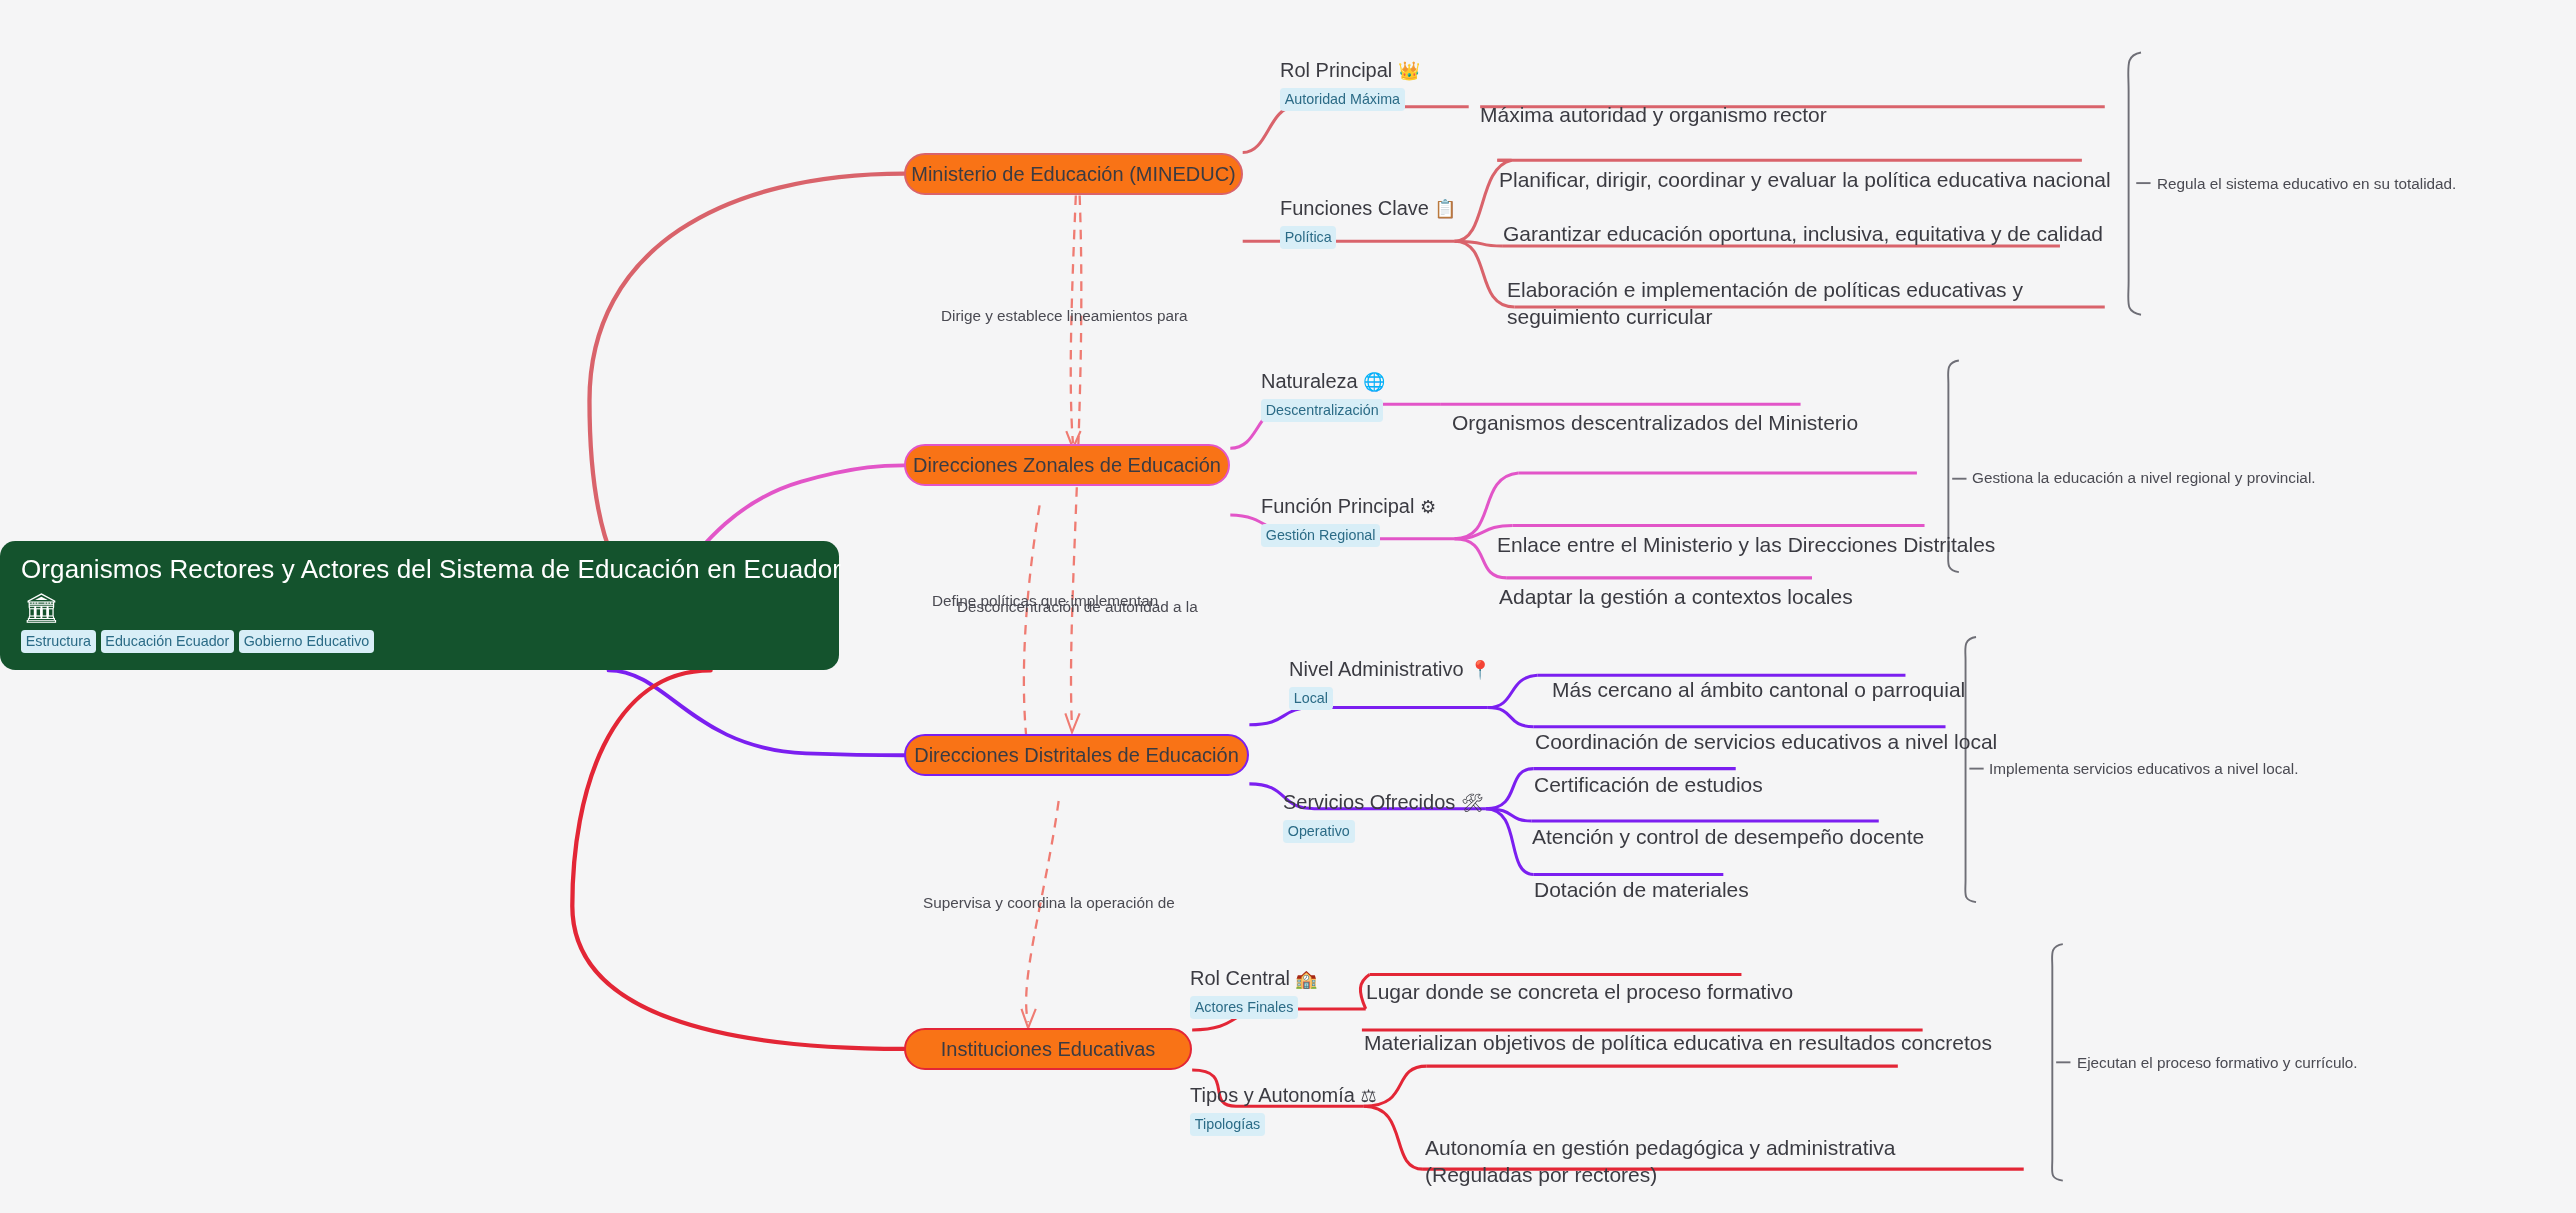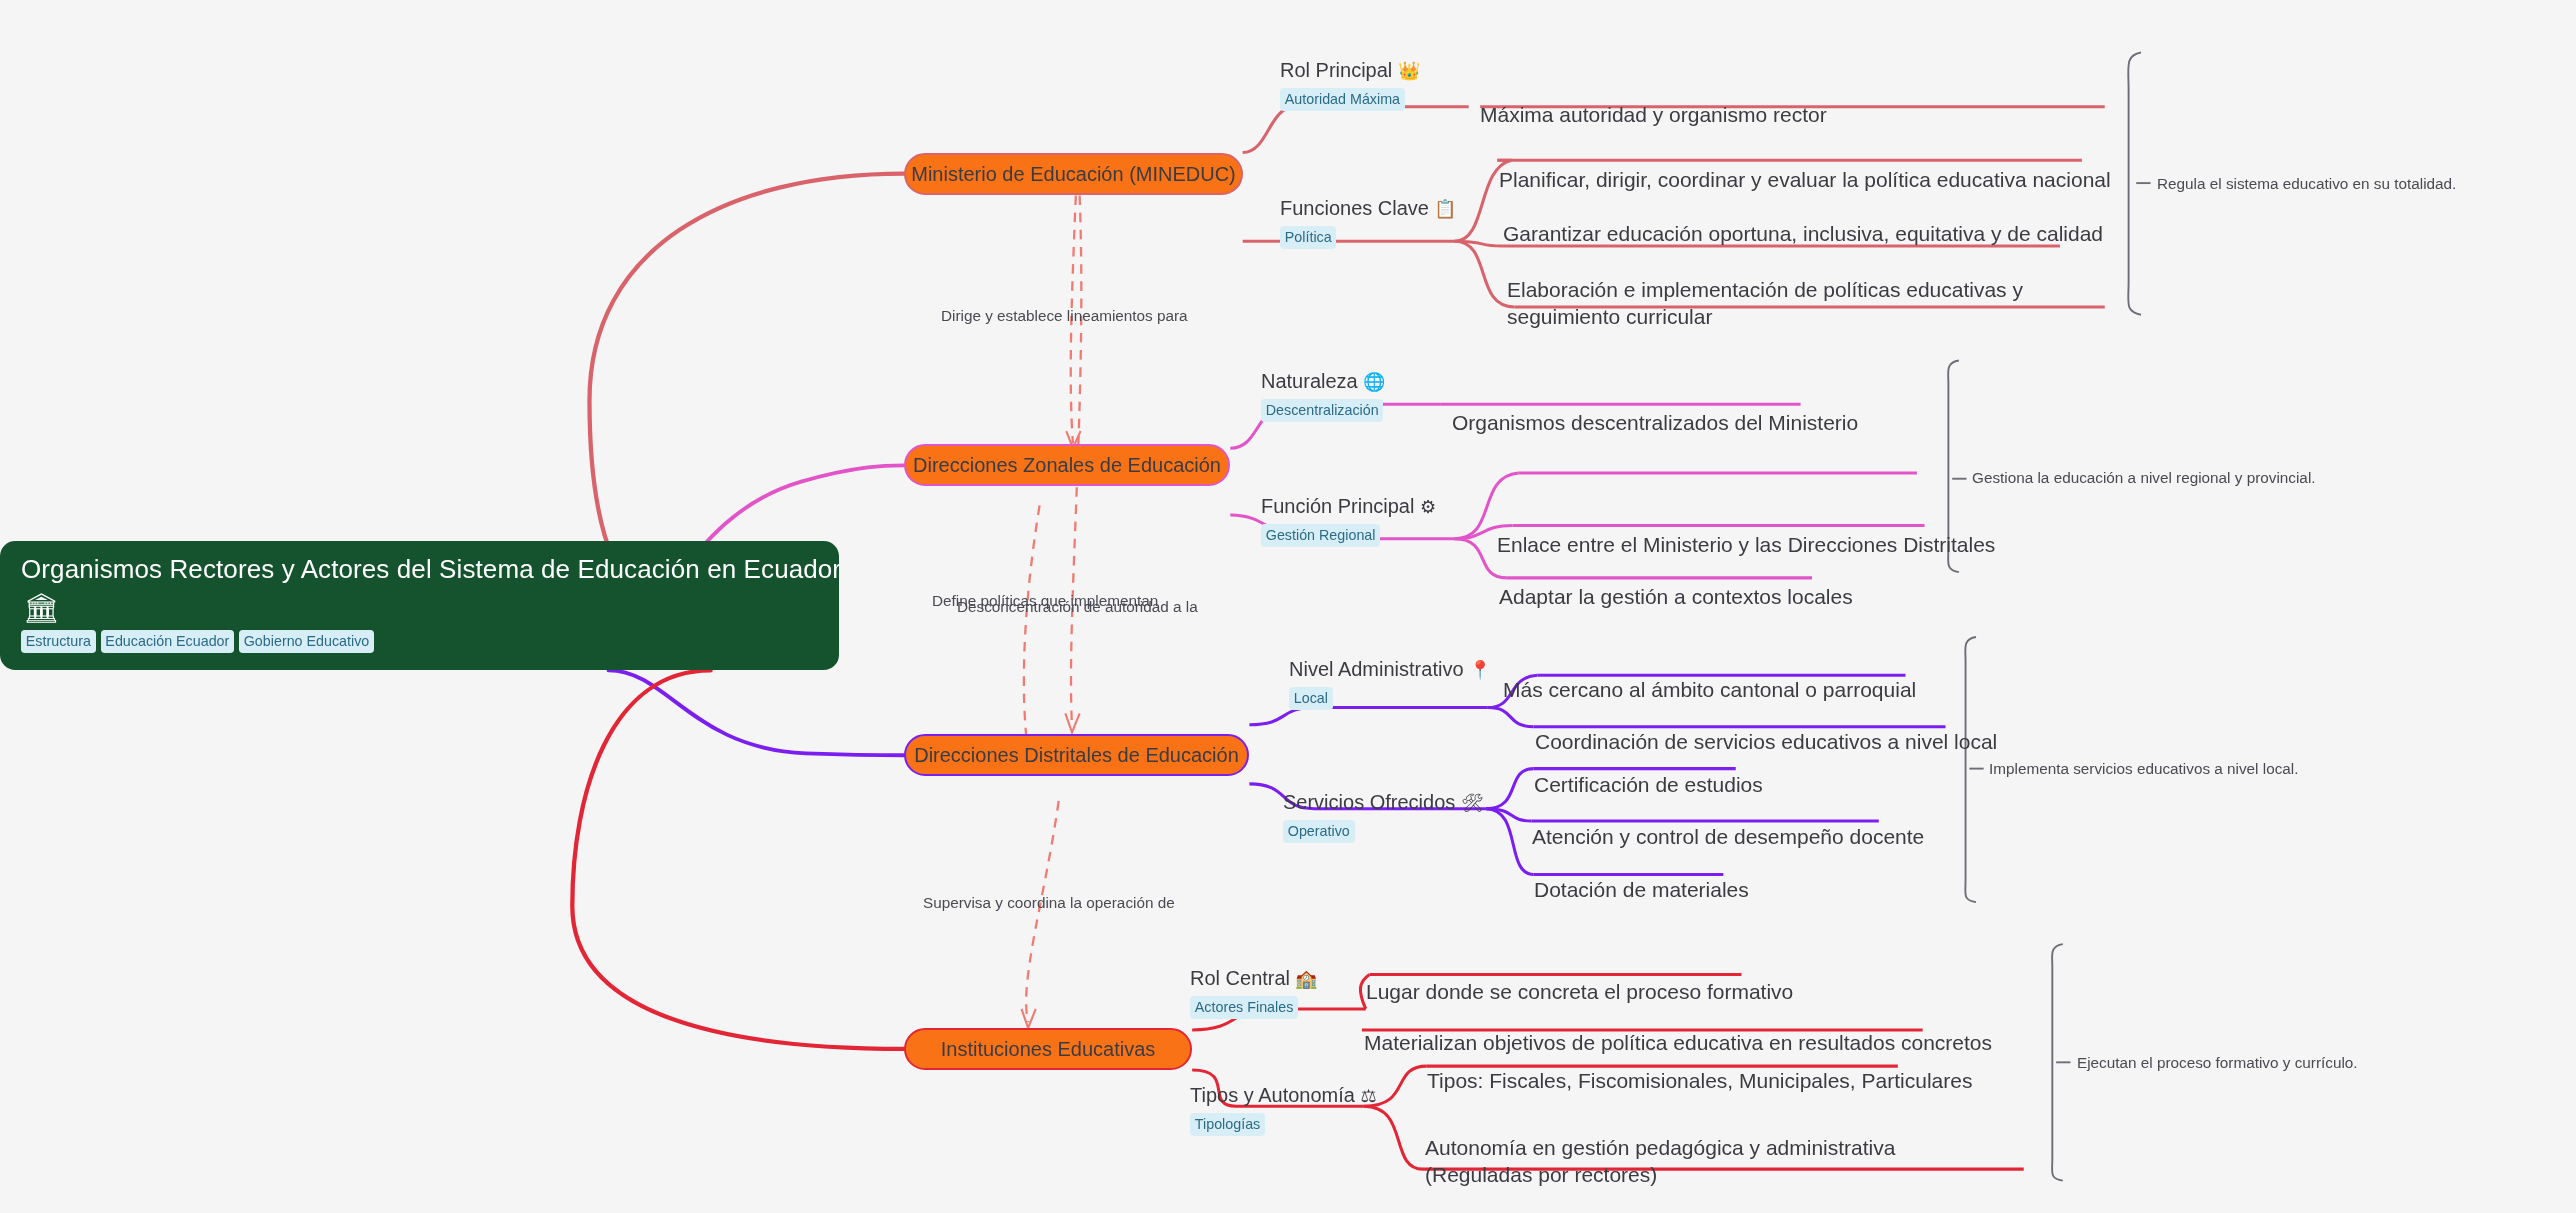--- a/index.html
+++ b/index.html
@@ -227,21 +227,21 @@
     <span>Direcciones Distritales de Educación</span>
   </div>
 
   <div class="topic" style="left:1289px;top:658px;">
     <div class="topic-title">
       <span>Nivel Administrativo</span><span class="topic-emoji">📍</span>
     </div>
     <span class="topic-tag">Local</span>
   </div>
 
-  <div class="leaf" style="left:1503px;top:650px;">
+  <div class="leaf" style="left:1552px;top:650px;">
     <span>Más cercano al ámbito cantonal o parroquial</span>
   </div>
   <div class="leaf" style="left:1535px;top:702px;">
     <span>Coordinación de servicios educativos a nivel local</span>
   </div>
 
   <div class="topic" style="left:1283px;top:791px;">
     <div class="topic-title">
       <span>Servicios Ofrecidos</span><span class="topic-emoji">🛠</span>
     </div>
@@ -280,23 +280,20 @@
     <span>Materializan objetivos de política educativa en resultados concretos</span>
   </div>
 
   <div class="topic" style="left:1190px;top:1084px;">
     <div class="topic-title">
       <span>Tipos y Autonomía</span><span class="topic-emoji">⚖</span>
     </div>
     <span class="topic-tag">Tipologías</span>
   </div>
 
-  <div class="leaf" style="left:1427px;top:1041px;">
-    <span>Tipos: Fiscales, Fiscomisionales, Municipales, Particulares</span>
-  </div>
   <div class="leaf" style="left:1425px;top:1108px;width:553px;">
     <span>Autonomía en gestión pedagógica y administrativa (Reguladas por rectores)</span>
   </div>
 
   <div class="note" style="left:2077px;top:1054px;">
     <span>Ejecutan el proceso formativo y currículo.</span>
   </div>
 
   <div class="xlabel" style="left:941px;top:307px;">
     <span>Dirige y establece lineamientos para</span>

